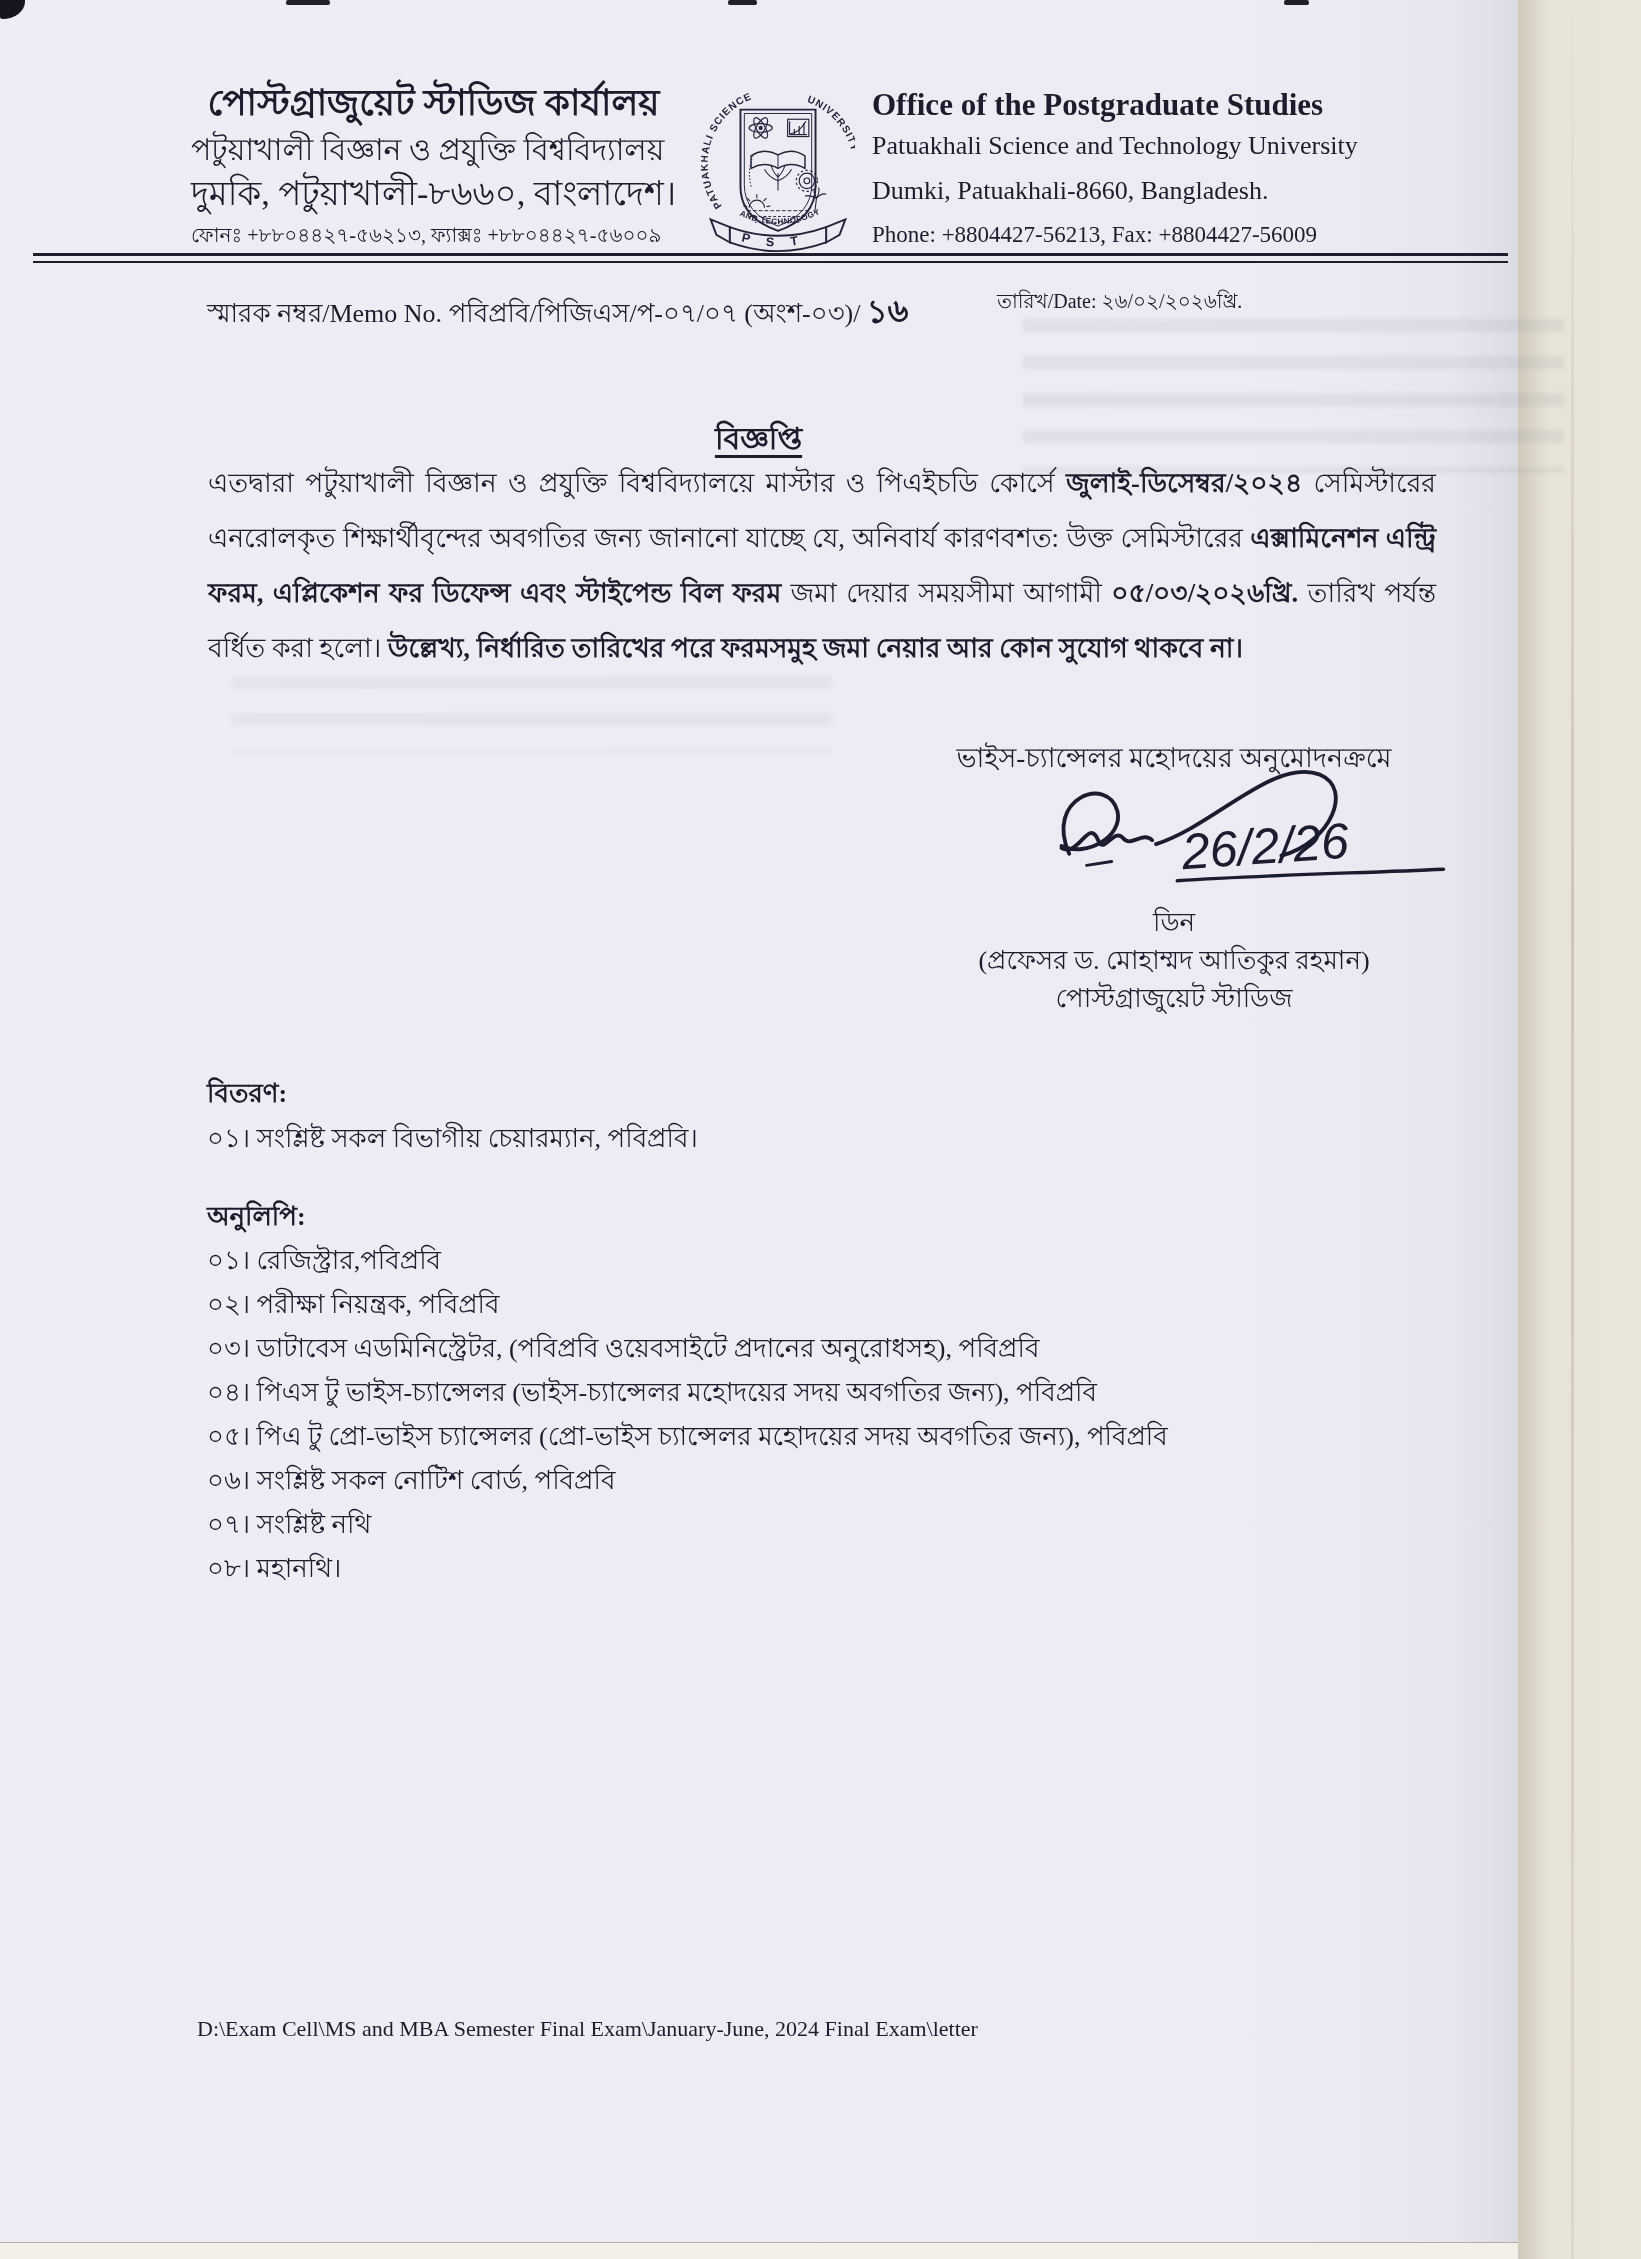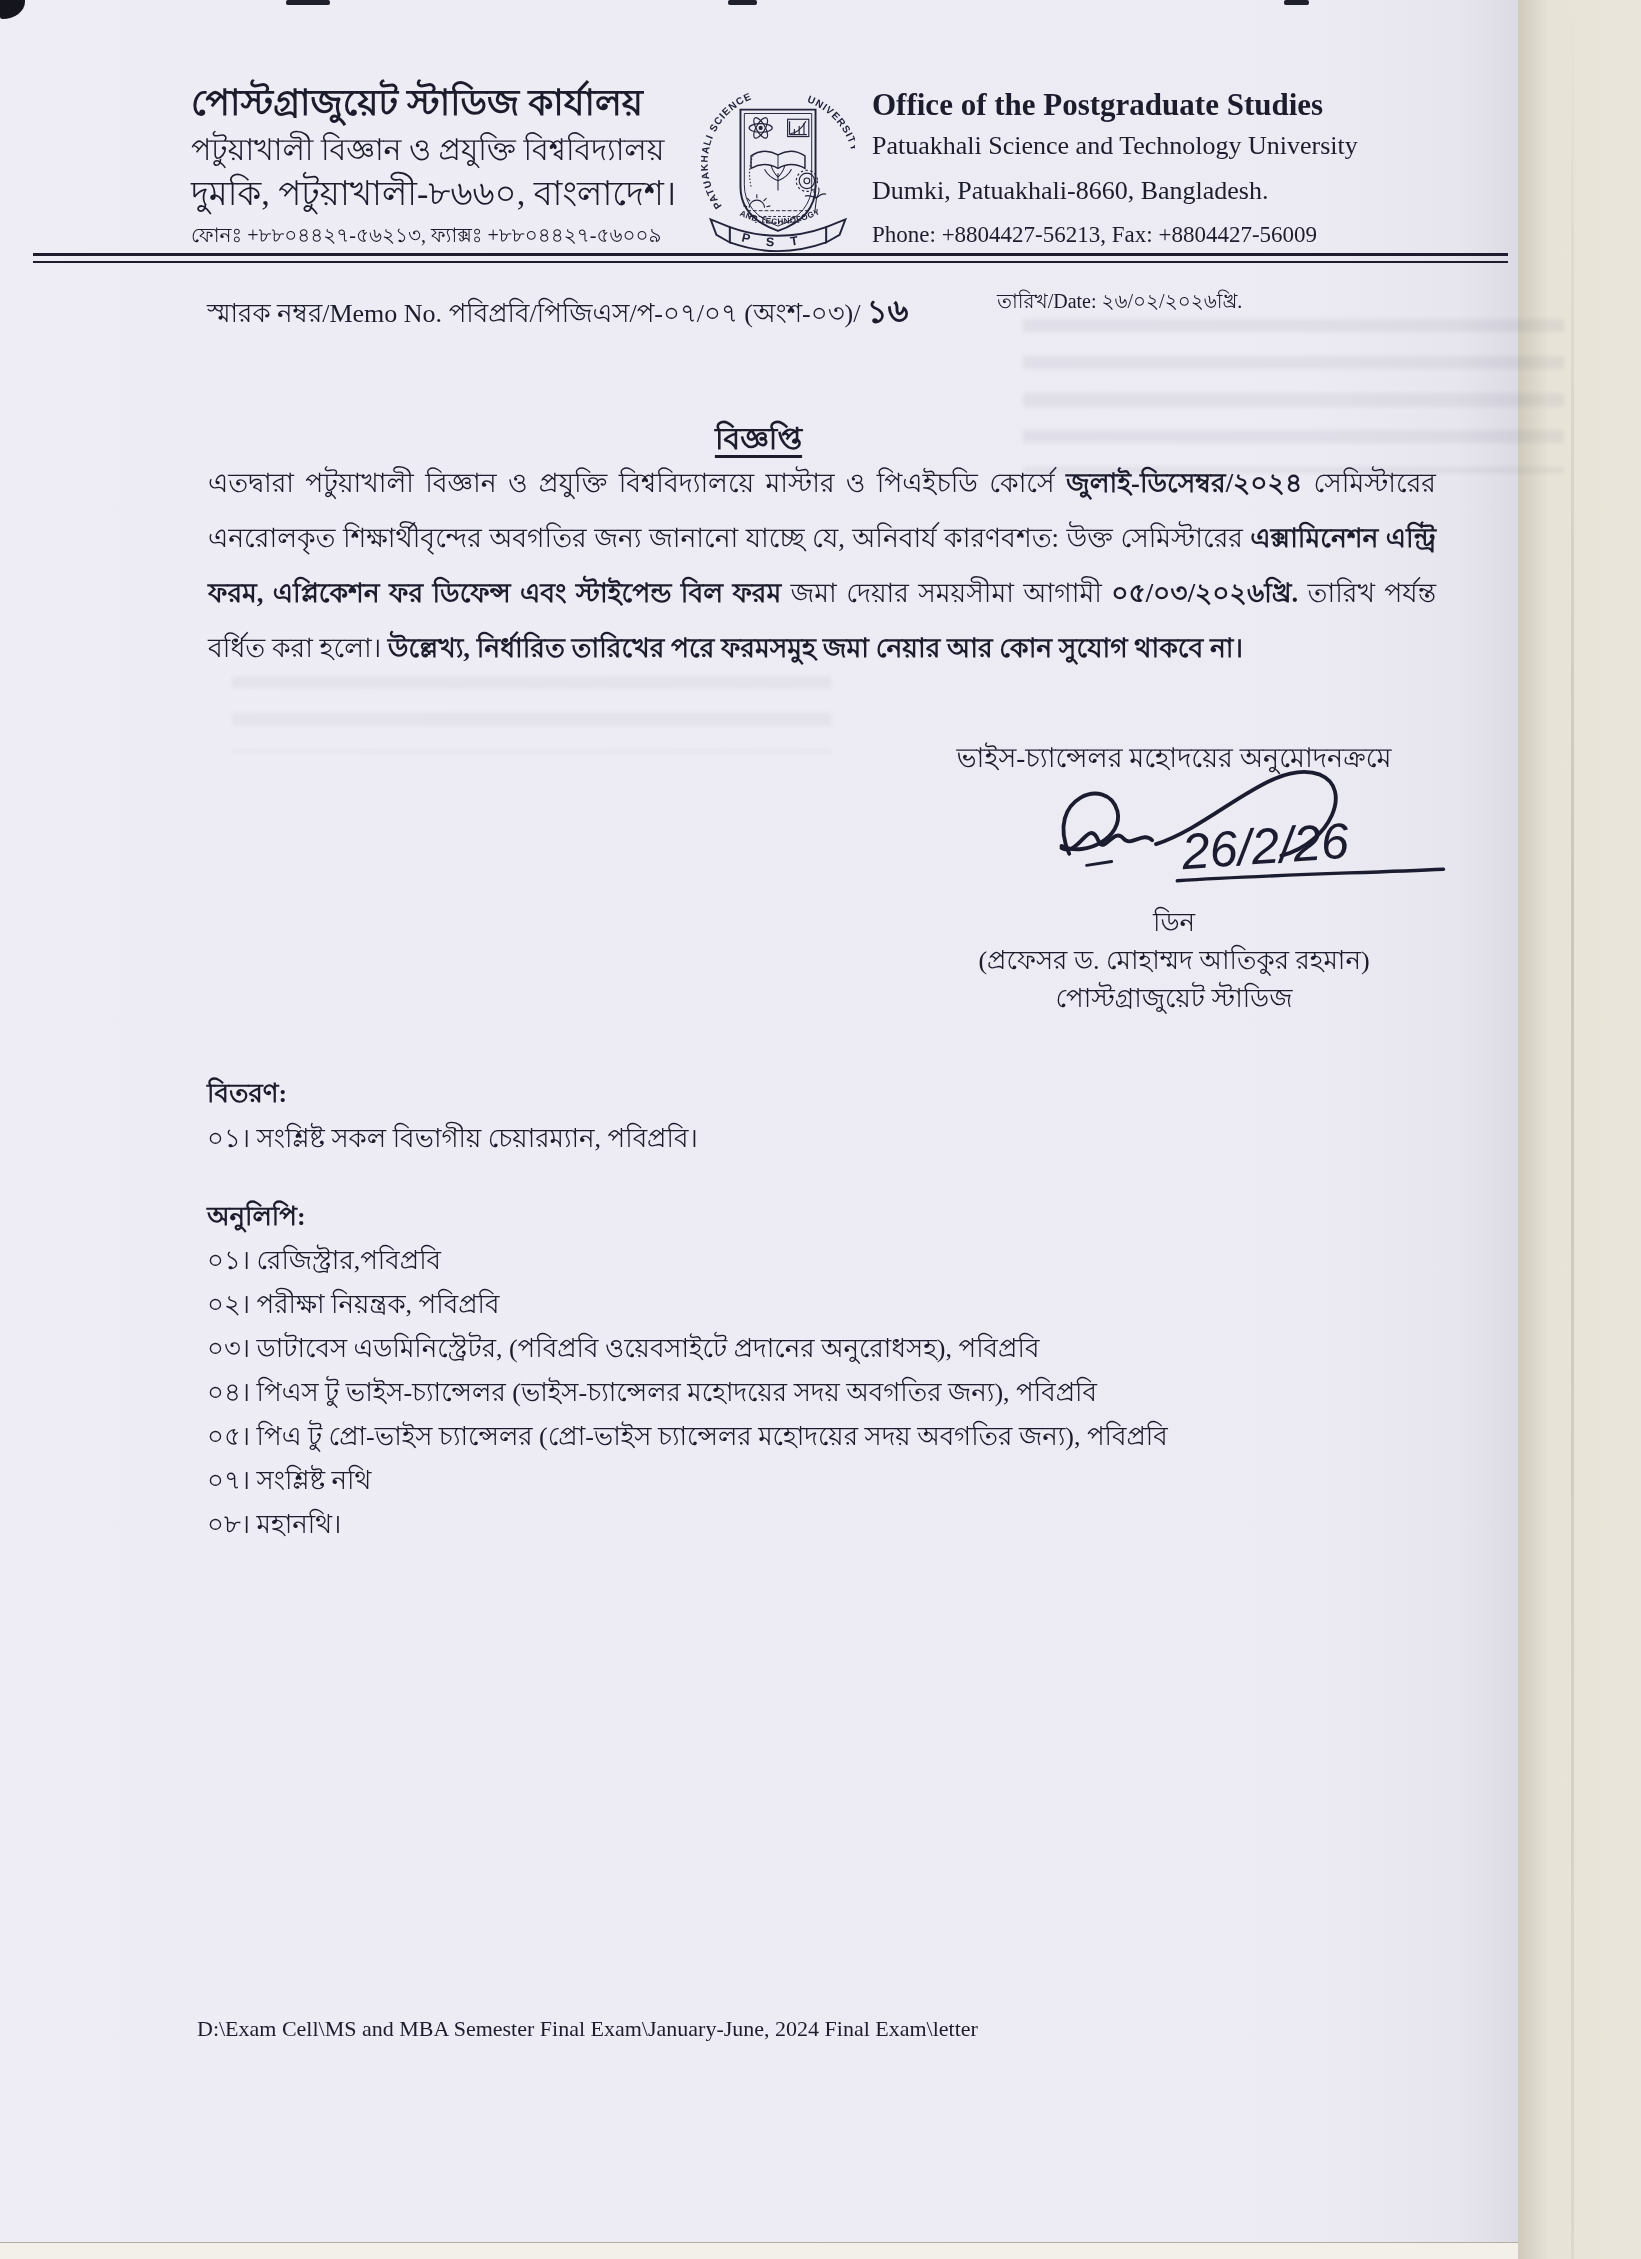--- a/index.html
+++ b/index.html
@@ -16,21 +16,21 @@
 
   
   .blob-tl{position:absolute;left:0;top:0;width:25px;height:19.3px;background:#15151d;
            border-radius:0 0 90% 10%;}
   .dash{position:absolute;top:0;height:4.8px;background:#20202c;border-radius:1.9px;}
   .bleed{position:absolute;opacity:.07;filter:blur(1.9px);
          background:repeating-linear-gradient(180deg,#4a4a66 0 13.5px,transparent 13.5px 37px);}
 
   
   .hdr-left{position:absolute;left:191px;top:85px;line-height:1.0;}
-  .hdr-left .l1{font-size:36px;font-weight:bold;margin:0 0 13.5px 0;}
+  .hdr-left .l1{font-size:36px;font-weight:bold;margin:0 0 13.5px 0;text-align:center;}
   .hdr-left .l2{font-size:30px;margin:0 0 12.6px 0;}
   .hdr-left .l3{font-size:34px;margin:0 0 13.5px 0;}
   .hdr-left .l4{font-size:20px;margin:0;}
   .logo{position:absolute;left:701px;top:73px;width:154px;height:183px;}
   .hdr-right{position:absolute;left:872px;top:89px;line-height:1.0;}
   .hdr-right .r1{font-size:31px;font-weight:bold;margin:0 0 12.6px 0;}
   .hdr-right .r2{font-size:26px;margin:0 0 19.3px 0;}
   .hdr-right .r3{font-size:26px;margin:0 0 19.3px 0;}
   .hdr-right .r4{font-size:23px;margin:0;}
   .double-rule{position:absolute;left:33px;top:253px;width:1475px;height:4.8px;
@@ -212,19 +212,20 @@
     <p class="list-item">০১। সংশ্লিষ্ট সকল বিভাগীয় চেয়ারম্যান, পবিপ্রবি।</p>
   </div>
 
   <div class="cc">
     <div class="list-head">অনুলিপি:</div>
     <p class="list-item">০১। রেজিস্ট্রার,পবিপ্রবি</p>
     <p class="list-item">০২। পরীক্ষা নিয়ন্ত্রক, পবিপ্রবি</p>
     <p class="list-item">০৩। ডাটাবেস এডমিনিস্ট্রেটর, (পবিপ্রবি ওয়েবসাইটে প্রদানের অনুরোধসহ), পবিপ্রবি</p>
     <p class="list-item">০৪। পিএস টু ভাইস-চ্যান্সেলর (ভাইস-চ্যান্সেলর মহোদয়ের সদয় অবগতির জন্য), পবিপ্রবি</p>
     <p class="list-item">০৫। পিএ টু প্রো-ভাইস চ্যান্সেলর (প্রো-ভাইস চ্যান্সেলর মহোদয়ের সদয় অবগতির জন্য), পবিপ্রবি</p>
+    <p class="list-item">০৬। সংশ্লিষ্ট সকল নোটিশ বোর্ড, পবিপ্রবি</p>
     <p class="list-item">০৭। সংশ্লিষ্ট নথি</p>
     <p class="list-item">০৮। মহানথি।</p>
   </div>
 
   <div class="footer-path">D:\Exam Cell\MS and MBA Semester Final Exam\January-June, 2024 Final Exam\letter</div>
 </div>
 
 
 </body></html>

